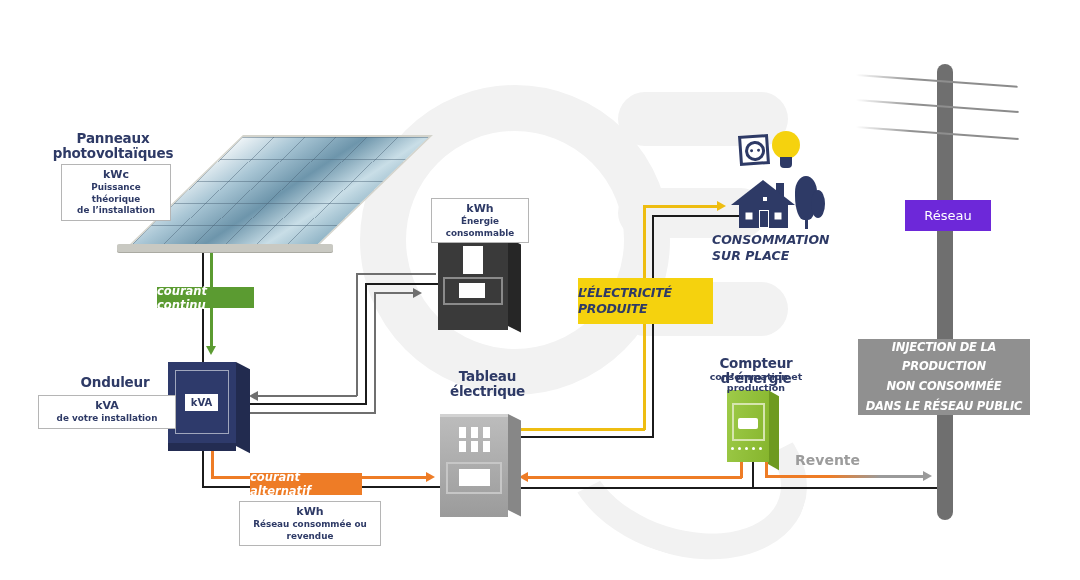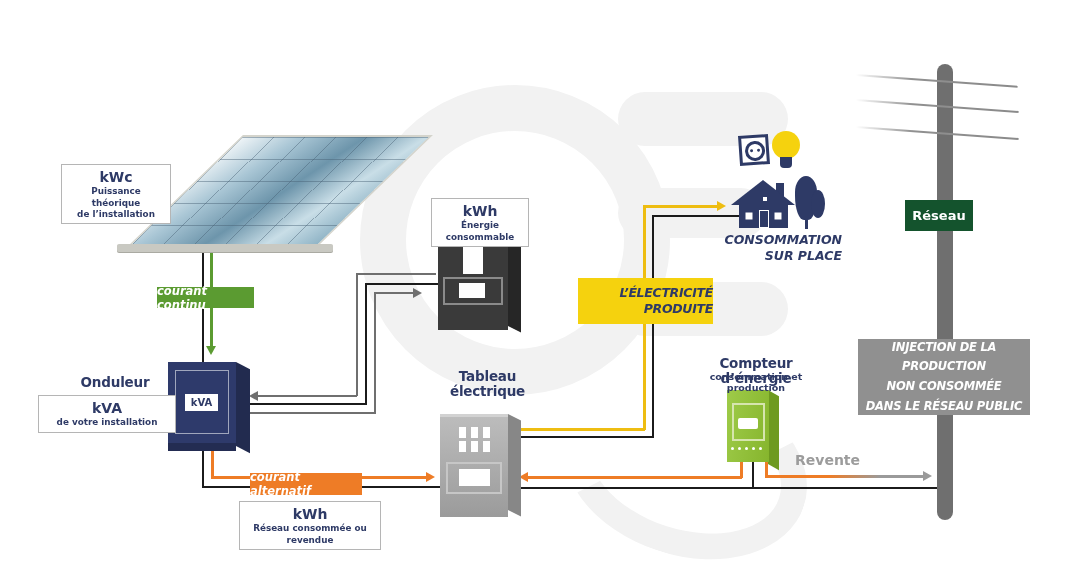--- a/index.html
+++ b/index.html
@@ -11,24 +11,24 @@
   .owire{position:absolute;background:#ee7c26;}
   .ywire{position:absolute;background:#eebd11;}
   .grwire{position:absolute;background:#5b9b31;}
   .arr{position:absolute;width:0;height:0;}
   .arr-r{border-top:5px solid transparent;border-bottom:5px solid transparent;border-left:9px solid #000;}
   .arr-l{border-top:5px solid transparent;border-bottom:5px solid transparent;border-right:9px solid #000;}
   .arr-d{border-left:5px solid transparent;border-right:5px solid transparent;border-top:9px solid #000;}
   .heading{position:absolute;color:#2e3a66;font-weight:bold;font-size:13.5px;line-height:1.1;text-align:center;letter-spacing:-.2px;}
   .infobox{position:absolute;background:#fff;border:1px solid #b5b5b5;color:#2e3a66;text-align:center;
            font-size:8.8px;font-weight:bold;line-height:1.3;padding:3px 4px;}
-  .infobox .unit{font-size:14px;}
+  .infobox .unit{font-size:11px;}
   .taglabel{position:absolute;color:#fff;font-weight:bold;font-style:italic;font-size:11.5px;
             display:flex;align-items:center;justify-content:center;}
-  .capsnavy{color:#2e3a66;font-weight:bold;font-style:italic;line-height:1.3;text-align:right;}
+  .capsnavy{color:#2e3a66;font-weight:bold;font-style:italic;line-height:1.3;text-align:left;}
   .watermark{position:absolute;z-index:0;}
   .z2{z-index:2;} .z3{z-index:3;} .z4{z-index:4;}
 </style>
 </head>
 <body>
 
 <div id="stage">
 
   <div class="watermark" style="left:360px;top:85px;width:310px;height:310px;border:46px solid #f2f2f2;border-radius:50%;box-sizing:border-box;"></div>
   <div class="watermark" style="left:618px;top:92px;width:170px;height:54px;background:#f2f2f2;border-radius:28px;"></div>
@@ -78,20 +78,24 @@
   <div class="arr arr-r z2" style="left:923px;top:471px;border-left-color:#9a9a9a;"></div>
 
   <div class="abs z3" style="left:128px;top:135px;width:190px;height:111px;transform:skewX(-46deg);transform-origin:bottom left;
               border:2px solid #d4d4cc;box-sizing:border-box;
               background-image:
                 repeating-linear-gradient(to bottom, rgba(70,95,115,.45) 0 1px, transparent 1px 22px),
                 repeating-linear-gradient(to right, rgba(70,95,115,.45) 0 1px, transparent 1px 31px),
                 linear-gradient(115deg,#eef4f7 0%,#a9c6d5 25%,#6d95ab 52%,#c9dee7 78%,#90b4c6 100%);"></div>
   <div class="abs z3" style="left:117px;top:244px;width:216px;height:8px;background:#c9c9c2;border-radius:2px;box-shadow:0 1px 0 #aaaaa2;"></div>
 
+  <div class="heading z4" style="left:48px;top:131px;width:130px;">
+    <span>Panneaux</span><br>
+    <span>photovoltaïques</span>
+  </div>
   <div class="infobox z4" style="left:61px;top:164px;width:100px;">
     <div class="unit">kWc</div>
     <div>Puissance théorique</div>
     <div>de l’installation</div>
   </div>
 
   <div class="taglabel z4" style="left:157px;top:287px;width:97px;height:21px;background:#5b9b31;">
     <span>courant continu</span>
   </div>
 
@@ -211,21 +215,21 @@
     <span>Revente</span>
   </div>
 
   <div class="abs z2" style="left:937px;top:64px;width:16px;height:456px;background:#6f6f6f;border-radius:8px;"></div>
   <div class="abs z2" style="left:856px;top:74px;width:162px;height:2px;transform:rotate(4.2deg);transform-origin:left center;
               background:linear-gradient(to right,rgba(140,140,140,0),#909090 35%,#8a8a8a);"></div>
   <div class="abs z2" style="left:856px;top:99px;width:163px;height:2px;transform:rotate(4.2deg);transform-origin:left center;
               background:linear-gradient(to right,rgba(140,140,140,0),#909090 35%,#8a8a8a);"></div>
   <div class="abs z2" style="left:856px;top:126px;width:163px;height:2px;transform:rotate(4.2deg);transform-origin:left center;
               background:linear-gradient(to right,rgba(140,140,140,0),#909090 35%,#8a8a8a);"></div>
-  <div class="abs z4" style="left:905px;top:200px;width:68px;height:31px;background:#14532d;color:#fff;font-weight:bold;font-size:13px;
+  <div class="abs z4" style="left:905px;top:200px;width:86px;height:31px;background:#6d28d9;color:#fff;font-weight:normal;font-size:13px;
               display:flex;align-items:center;justify-content:center;">
     <span>Réseau</span>
   </div>
   <div class="abs z4" style="left:858px;top:339px;width:172px;height:76px;background:#909090;color:#fff;font-weight:bold;font-style:italic;
               font-size:11.5px;line-height:1.7;text-align:center;display:flex;flex-direction:column;justify-content:center;letter-spacing:-.2px;">
     <span>INJECTION DE LA PRODUCTION</span>
     <span>NON CONSOMMÉE</span>
     <span>DANS LE RÉSEAU PUBLIC</span>
   </div>
 

